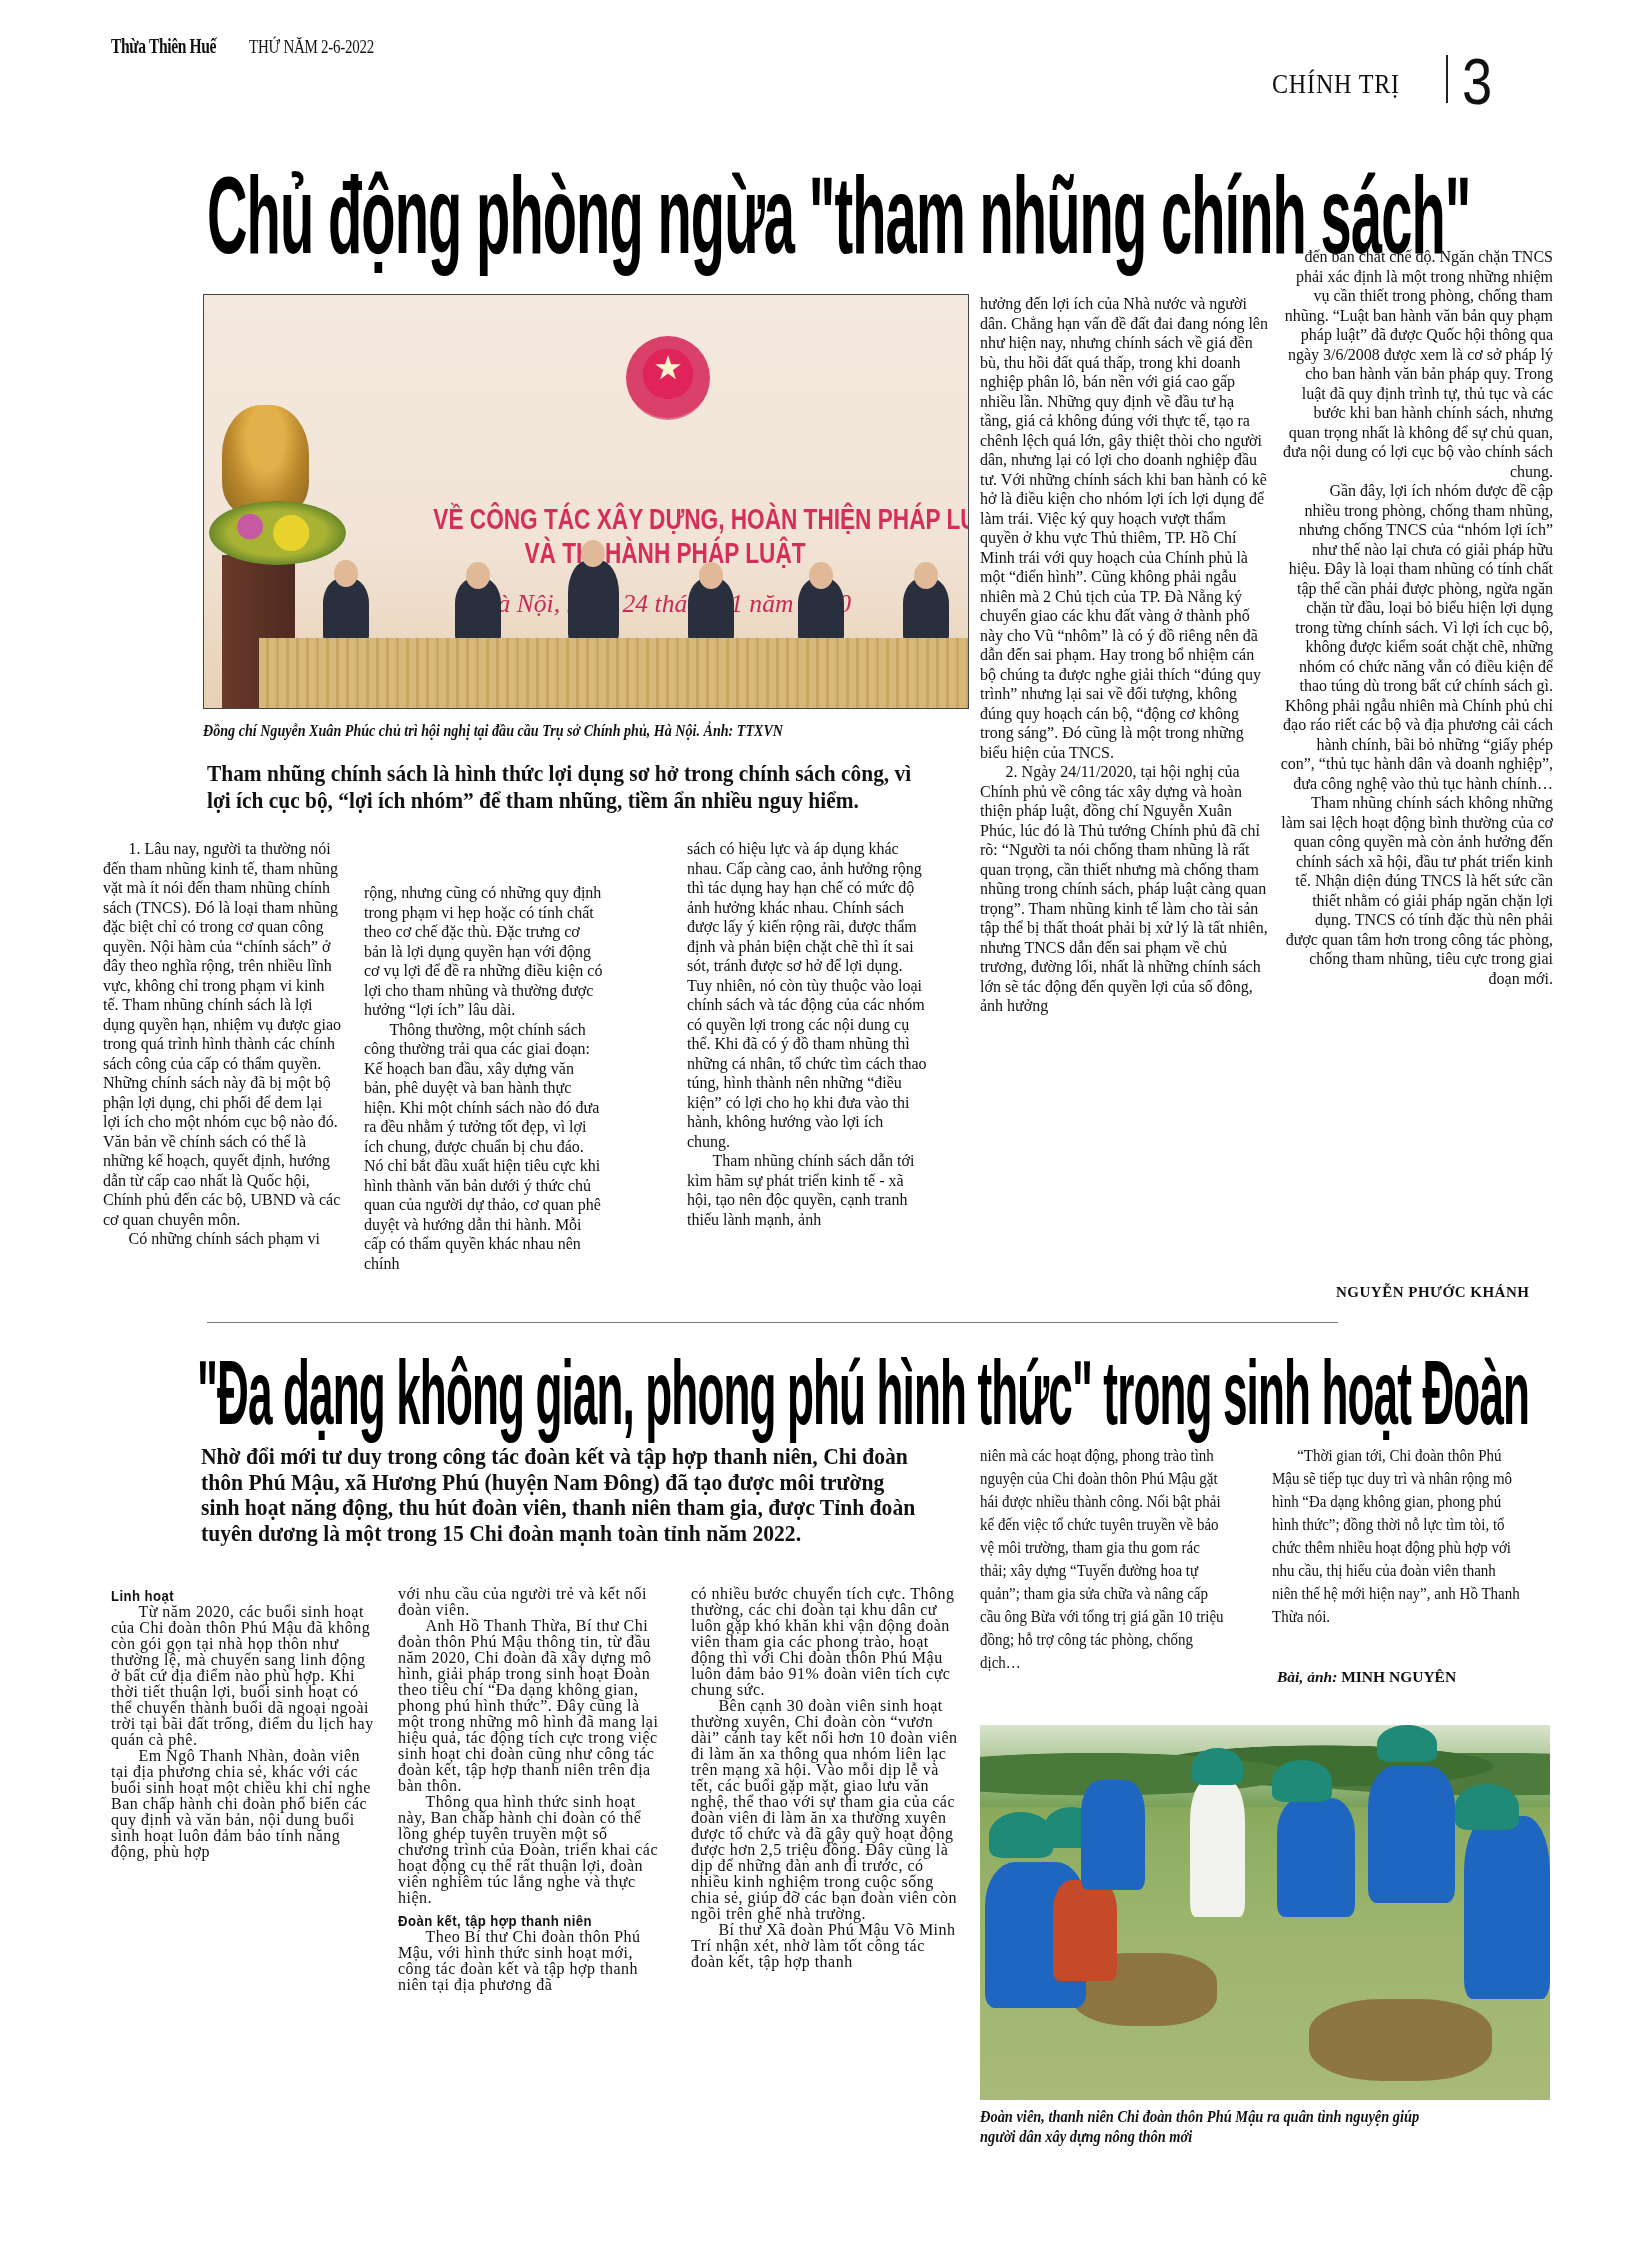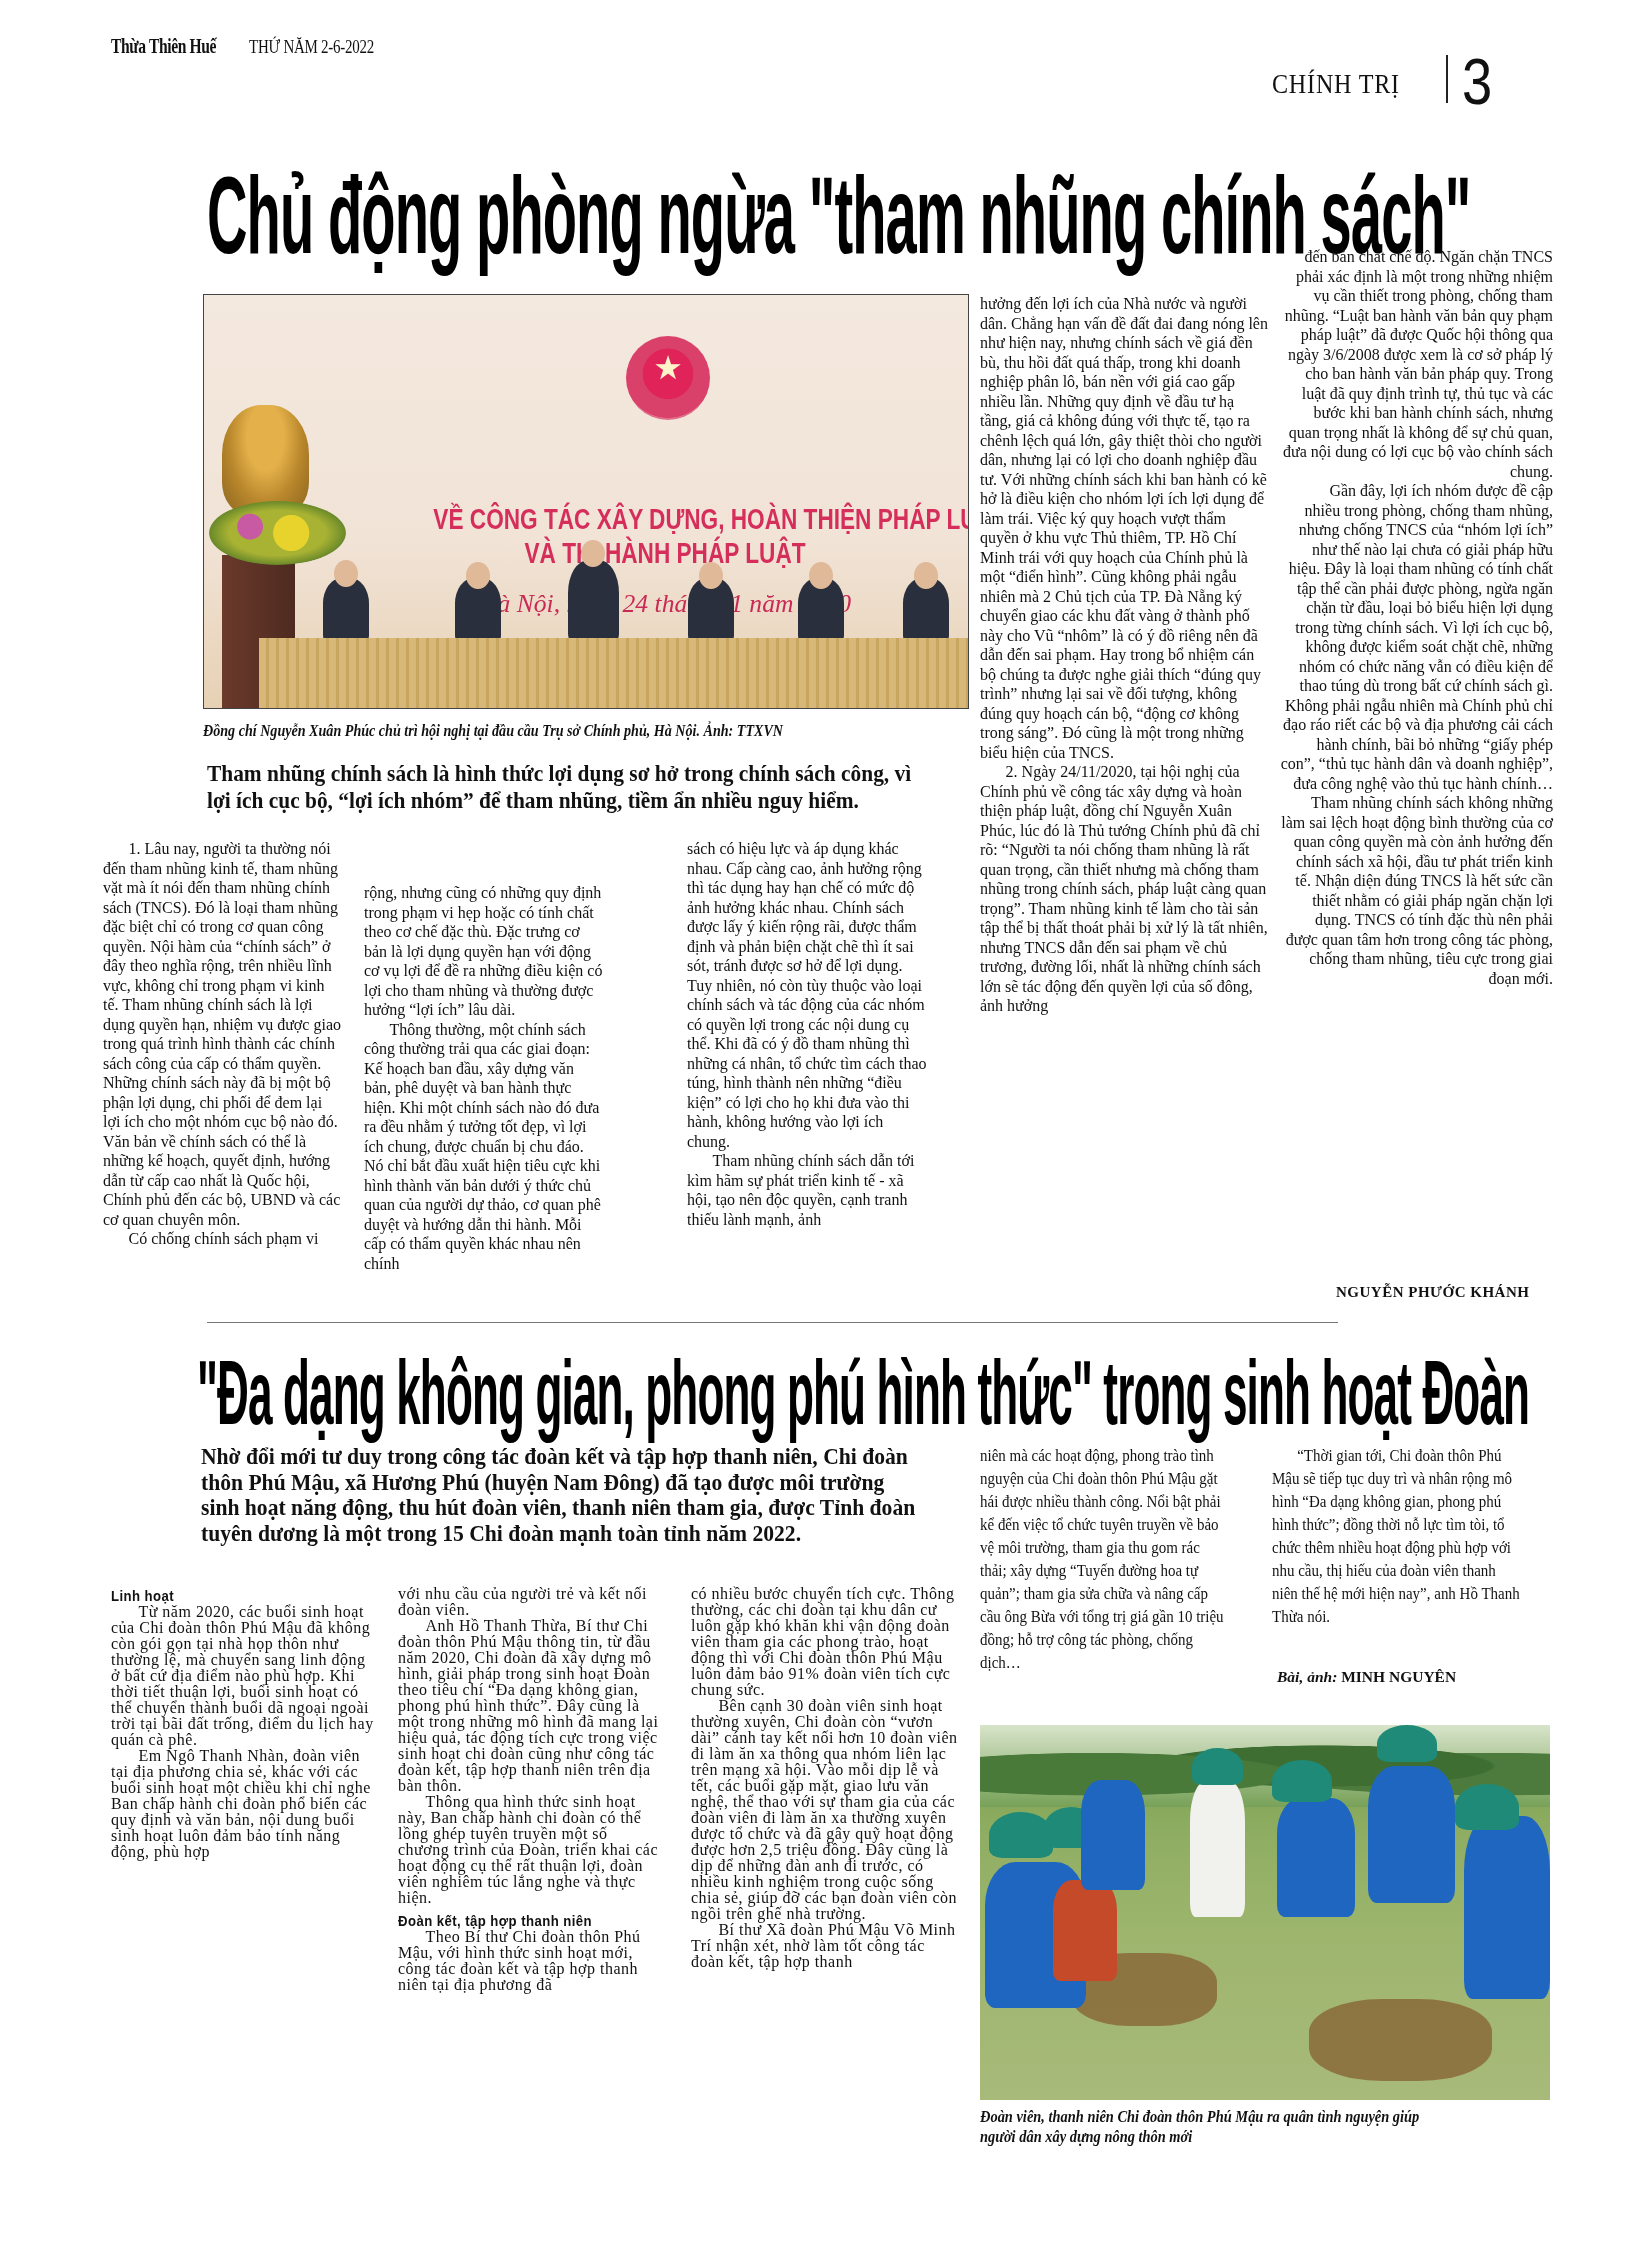--- a/index.html
+++ b/index.html
@@ -97,21 +97,21 @@
     <div class="head" style="left:605px;top:267px"></div>
   <div class="person" style="left:699px"></div>
     <div class="head" style="left:710px;top:267px"></div>
   <div class="table"></div>
 </div>
 <div class="abs cap1">Đồng chí Nguyễn Xuân Phúc chủ trì hội nghị tại đầu cầu Trụ sở Chính phủ, Hà Nội. Ảnh: TTXVN</div>
 <div class="abs sapo1">Tham nhũng chính sách là hình thức lợi dụng sơ hở trong chính sách công, vì lợi ích cục bộ, “lợi ích nhóm” để tham nhũng, tiềm ẩn nhiều nguy hiểm.</div>
 
 <div class="abs col col1">
   <p>1. Lâu nay, người ta thường nói đến tham nhũng kinh tế, tham nhũng vặt mà ít nói đến tham nhũng chính sách (TNCS). Đó là loại tham nhũng đặc biệt chỉ có trong cơ quan công quyền. Nội hàm của “chính sách” ở đây theo nghĩa rộng, trên nhiều lĩnh vực, không chỉ trong phạm vi kinh tế. Tham nhũng chính sách là lợi dụng quyền hạn, nhiệm vụ được giao trong quá trình hình thành các chính sách công của cấp có thẩm quyền. Những chính sách này đã bị một bộ phận lợi dụng, chi phối để đem lại lợi ích cho một nhóm cục bộ nào đó. Văn bản về chính sách có thể là những kế hoạch, quyết định, hướng dẫn từ cấp cao nhất là Quốc hội, Chính phủ đến các bộ, UBND và các cơ quan chuyên môn.</p>
-  <p>Có chống chính sách phạm vi</p>
+  <p>Có những chính sách phạm vi</p>
 </div>
 <div class="abs col col2">
   <p class="noindent">rộng, nhưng cũng có những quy định trong phạm vi hẹp hoặc có tính chất theo cơ chế đặc thù. Đặc trưng cơ bản là lợi dụng quyền hạn với động cơ vụ lợi để đề ra những điều kiện có lợi cho tham nhũng và thường được hưởng “lợi ích” lâu dài.</p>
   <p>Thông thường, một chính sách công thường trải qua các giai đoạn: Kế hoạch ban đầu, xây dựng văn bản, phê duyệt và ban hành thực hiện. Khi một chính sách nào đó đưa ra đều nhằm ý tưởng tốt đẹp, vì lợi ích chung, được chuẩn bị chu đáo. Nó chỉ bắt đầu xuất hiện tiêu cực khi hình thành văn bản dưới ý thức chủ quan của người dự thảo, cơ quan phê duyệt và hướng dẫn thi hành. Mỗi cấp có thẩm quyền khác nhau nên chính</p>
 </div>
 <div class="abs col col3">
   <p class="noindent">sách có hiệu lực và áp dụng khác nhau. Cấp càng cao, ảnh hưởng rộng thì tác dụng hay hạn chế có mức độ ảnh hưởng khác nhau. Chính sách được lấy ý kiến rộng rãi, được thẩm định và phản biện chặt chẽ thì ít sai sót, tránh được sơ hở để lợi dụng. Tuy nhiên, nó còn tùy thuộc vào loại chính sách và tác động của các nhóm có quyền lợi trong các nội dung cụ thể. Khi đã có ý đồ tham nhũng thì những cá nhân, tổ chức tìm cách thao túng, hình thành nên những “điều kiện” có lợi cho họ khi đưa vào thi hành, không hướng vào lợi ích chung.</p>
   <p>Tham nhũng chính sách dẫn tới kìm hãm sự phát triển kinh tế - xã hội, tạo nên độc quyền, cạnh tranh thiếu lành mạnh, ảnh</p>
 </div>
 <div class="abs col col4">

